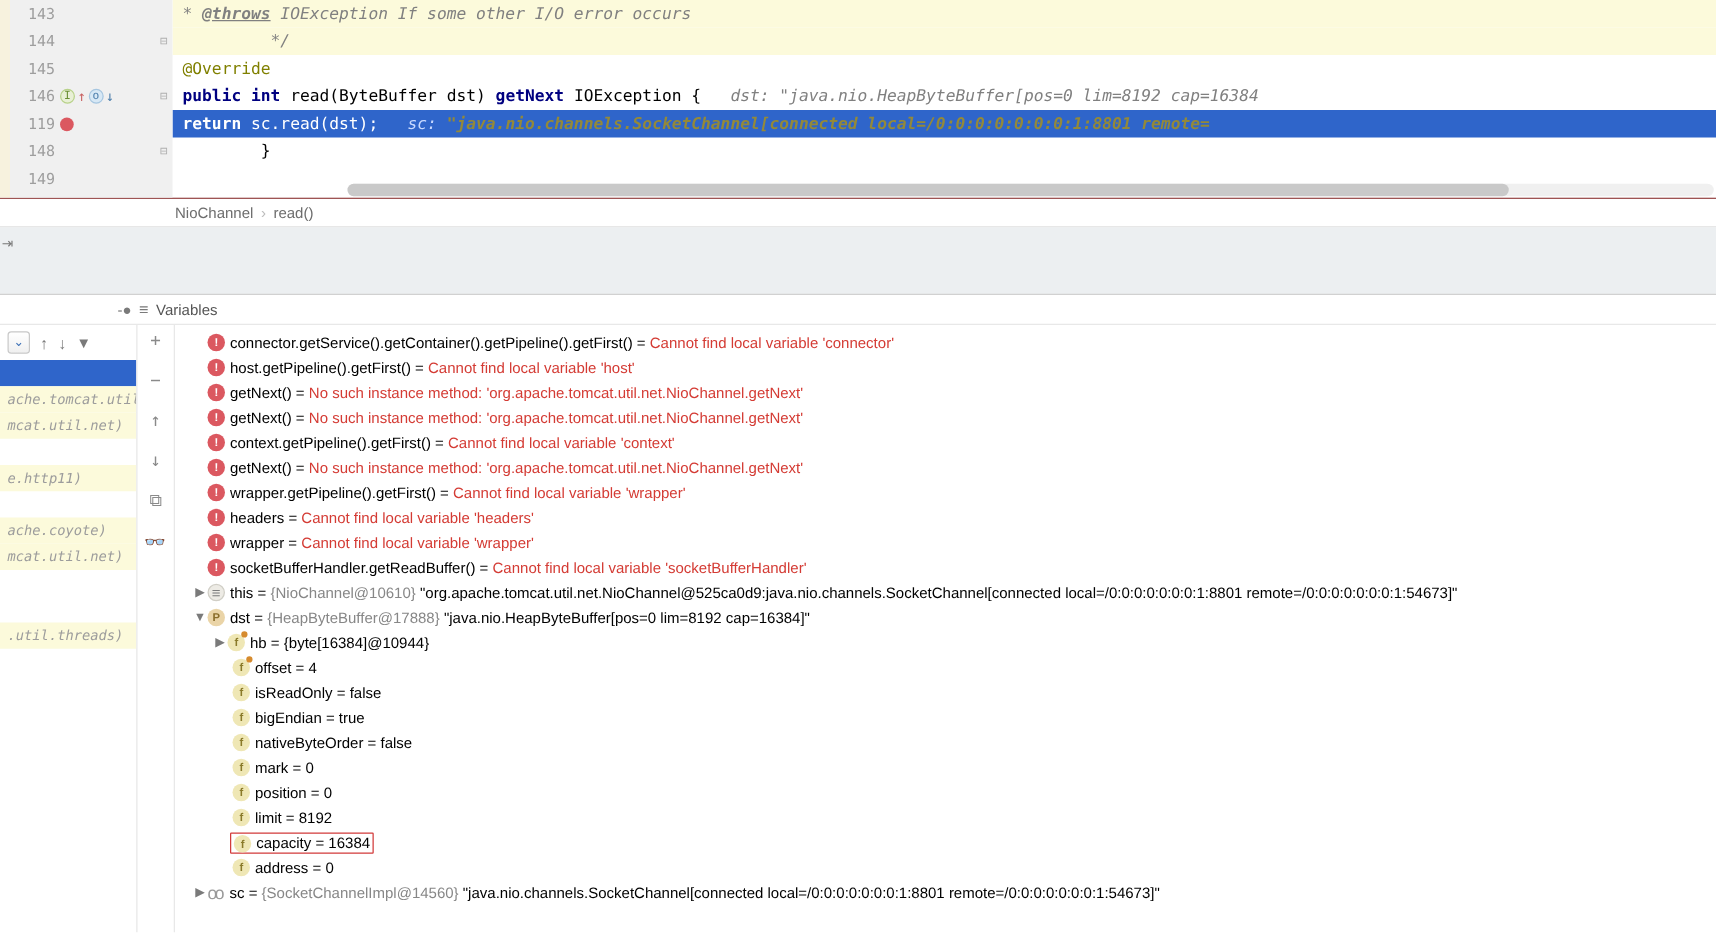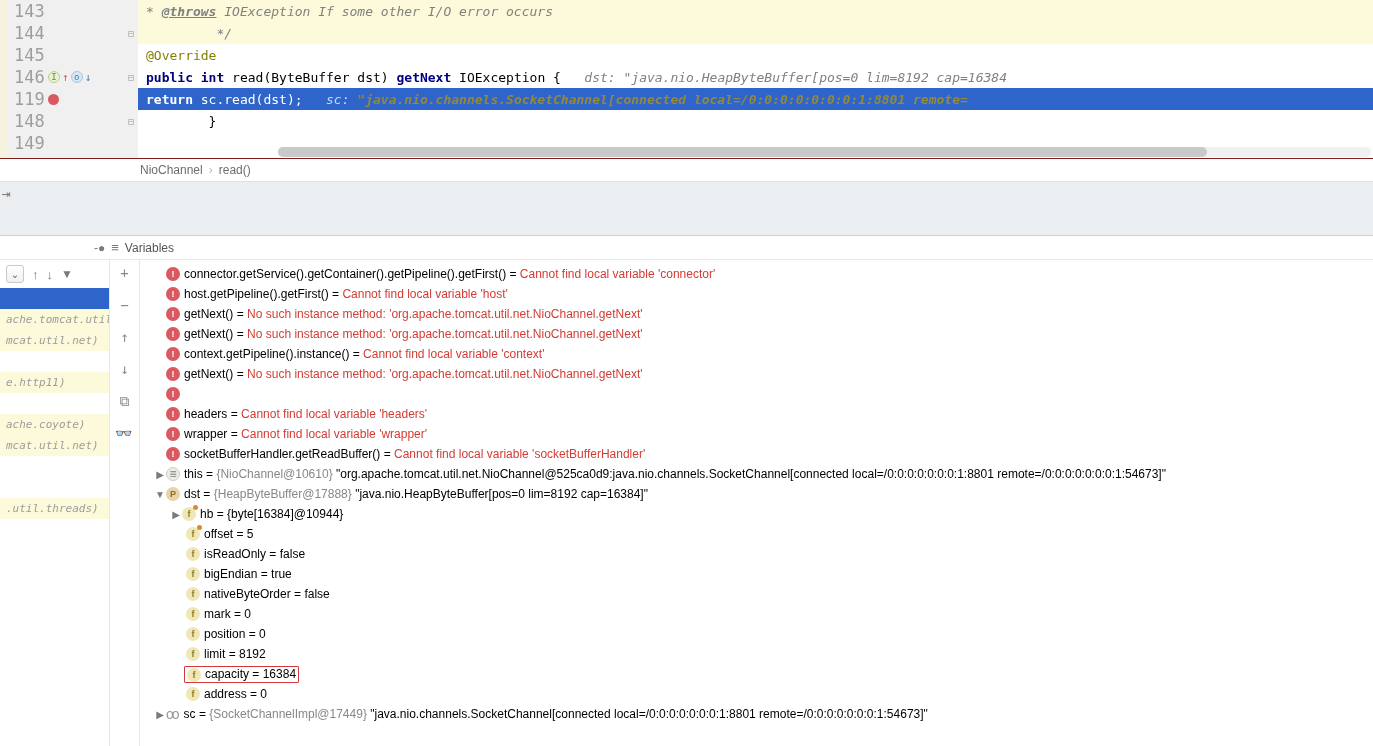--- a/index.html
+++ b/index.html
@@ -5,21 +5,21 @@
   * { margin: 0; padding: 0; box-sizing: border-box; }
   html, body { width: 1373px; height: 746px; background: #ffffff; font-family: Menlo, "DejaVu Sans Mono", monospace; font-size: 13px; overflow: hidden; color: #000; }
   .sans { font-family: -apple-system, "Helvetica Neue", Arial, sans-serif; }
   .root { display: flex; flex-direction: column; height: 100%; }
 
   
   .editor-area { position: relative; height: 158px; background: #fff; display: flex; }
   .run-margin { width: 8px; background: #f7f2de; }
   .gutter { width: 130px; background: #f0f0f0; }
   .gutter-row { height: 22px; display: flex; align-items: center; padding-left: 6px; position: relative; }
-  .ln { width: 30px; text-align: right; color: #9e9e9e; font-size: 17px; }
+  .ln { width: 30px; text-align: right; color: #9e9e9e; font-size: 12px; }
   .gutter-icons { margin-left: 4px; display: flex; gap: 2px; align-items: center; }
   .gi { width: 12px; height: 12px; border-radius: 50%; font-size: 9px; display: flex; align-items: center; justify-content: center; }
   .gi-i { background: #e8f0d6; color: #6a8f35; border: 1px solid #b8d28a; }
   .gi-up { color: #c96363; font-size: 11px; }
   .gi-o { background: #d7e8f5; color: #4b7dab; border: 1px solid #a6c6e0; }
   .gi-down { color: #4b7dab; font-size: 11px; }
   .gi-bp { background: #db5860; width: 11px; height: 11px; border-radius: 50%; }
   .gutter-fold { position: absolute; right: 4px; color: #b0b0b0; font-size: 10px; }
   .code-body { flex: 1; position: relative; overflow: hidden; }
   .code-line { height: 22px; display: flex; align-items: center; white-space: pre; padding-left: 8px; }
@@ -200,30 +200,31 @@
             <span class="expr"><span>getNext()</span> = <span class="err">No such instance method: 'org.apache.tomcat.util.net.NioChannel.getNext'</span></span>
           </div>
           <div class="vrow ind0">
             <span class="arrow none">▶</span>
             <span class="badge b-err">!</span>
             <span class="expr"><span>getNext()</span> = <span class="err">No such instance method: 'org.apache.tomcat.util.net.NioChannel.getNext'</span></span>
           </div>
           <div class="vrow ind0">
             <span class="arrow none">▶</span>
             <span class="badge b-err">!</span>
-            <span class="expr"><span>context.getPipeline().instance()</span> = <span class="err">Cannot find local variable 'context'</span></span>
+            <span class="expr"><span>context.getPipeline().getFirst()</span> = <span class="err">Cannot find local variable 'context'</span></span>
           </div>
           <div class="vrow ind0">
             <span class="arrow none">▶</span>
             <span class="badge b-err">!</span>
             <span class="expr"><span>getNext()</span> = <span class="err">No such instance method: 'org.apache.tomcat.util.net.NioChannel.getNext'</span></span>
           </div>
           <div class="vrow ind0">
             <span class="arrow none">▶</span>
             <span class="badge b-err">!</span>
+            <span class="expr"><span>wrapper.getPipeline().getFirst()</span> = <span class="err">Cannot find local variable 'wrapper'</span></span>
           </div>
           <div class="vrow ind0">
             <span class="arrow none">▶</span>
             <span class="badge b-err">!</span>
             <span class="expr"><span>headers</span> = <span class="err">Cannot find local variable 'headers'</span></span>
           </div>
           <div class="vrow ind0">
             <span class="arrow none">▶</span>
             <span class="badge b-err">!</span>
             <span class="expr"><span>wrapper</span> = <span class="err">Cannot find local variable 'wrapper'</span></span>
@@ -248,21 +249,21 @@
       </div>
 
       <div id="dst-fields">
           <div class="vrow ind1">
             <span class="arrow">▶</span>
             <span class="badge b-fhat">f</span>
             <span class="expr"><span>hb = {byte[16384]@10944}</span></span>
           </div>
           <div class="vrow ind2">
             <span class="badge b-fhat">f</span>
-            <span class="expr"><span>offset = 5</span></span>
+            <span class="expr"><span>offset = 4</span></span>
           </div>
           <div class="vrow ind2">
             <span class="badge b-f">f</span>
             <span class="expr"><span>isReadOnly = false</span></span>
           </div>
           <div class="vrow ind2">
             <span class="badge b-f">f</span>
             <span class="expr"><span>bigEndian = true</span></span>
           </div>
           <div class="vrow ind2">
@@ -286,17 +287,17 @@
           </div>
           <div class="vrow ind2">
             <span class="badge b-f">f</span>
             <span class="expr"><span>address = 0</span></span>
           </div>
         </div>
 
       <div class="vrow ind0">
         <span class="arrow">▶</span>
         <span class="b-oo">oo</span>
-        <span class="expr"><span>sc</span> = <span class="dim">{SocketChannelImpl@17449}</span> <span>"java.nio.channels.SocketChannel[connected local=/0:0:0:0:0:0:0:1:8801 remote=/0:0:0:0:0:0:0:1:54673]"</span></span>
+        <span class="expr"><span>sc</span> = <span class="dim">{SocketChannelImpl@14560}</span> <span>"java.nio.channels.SocketChannel[connected local=/0:0:0:0:0:0:0:1:8801 remote=/0:0:0:0:0:0:0:1:54673]"</span></span>
       </div>
     </div>
   </div>
 </div>
 
 </body></html>

